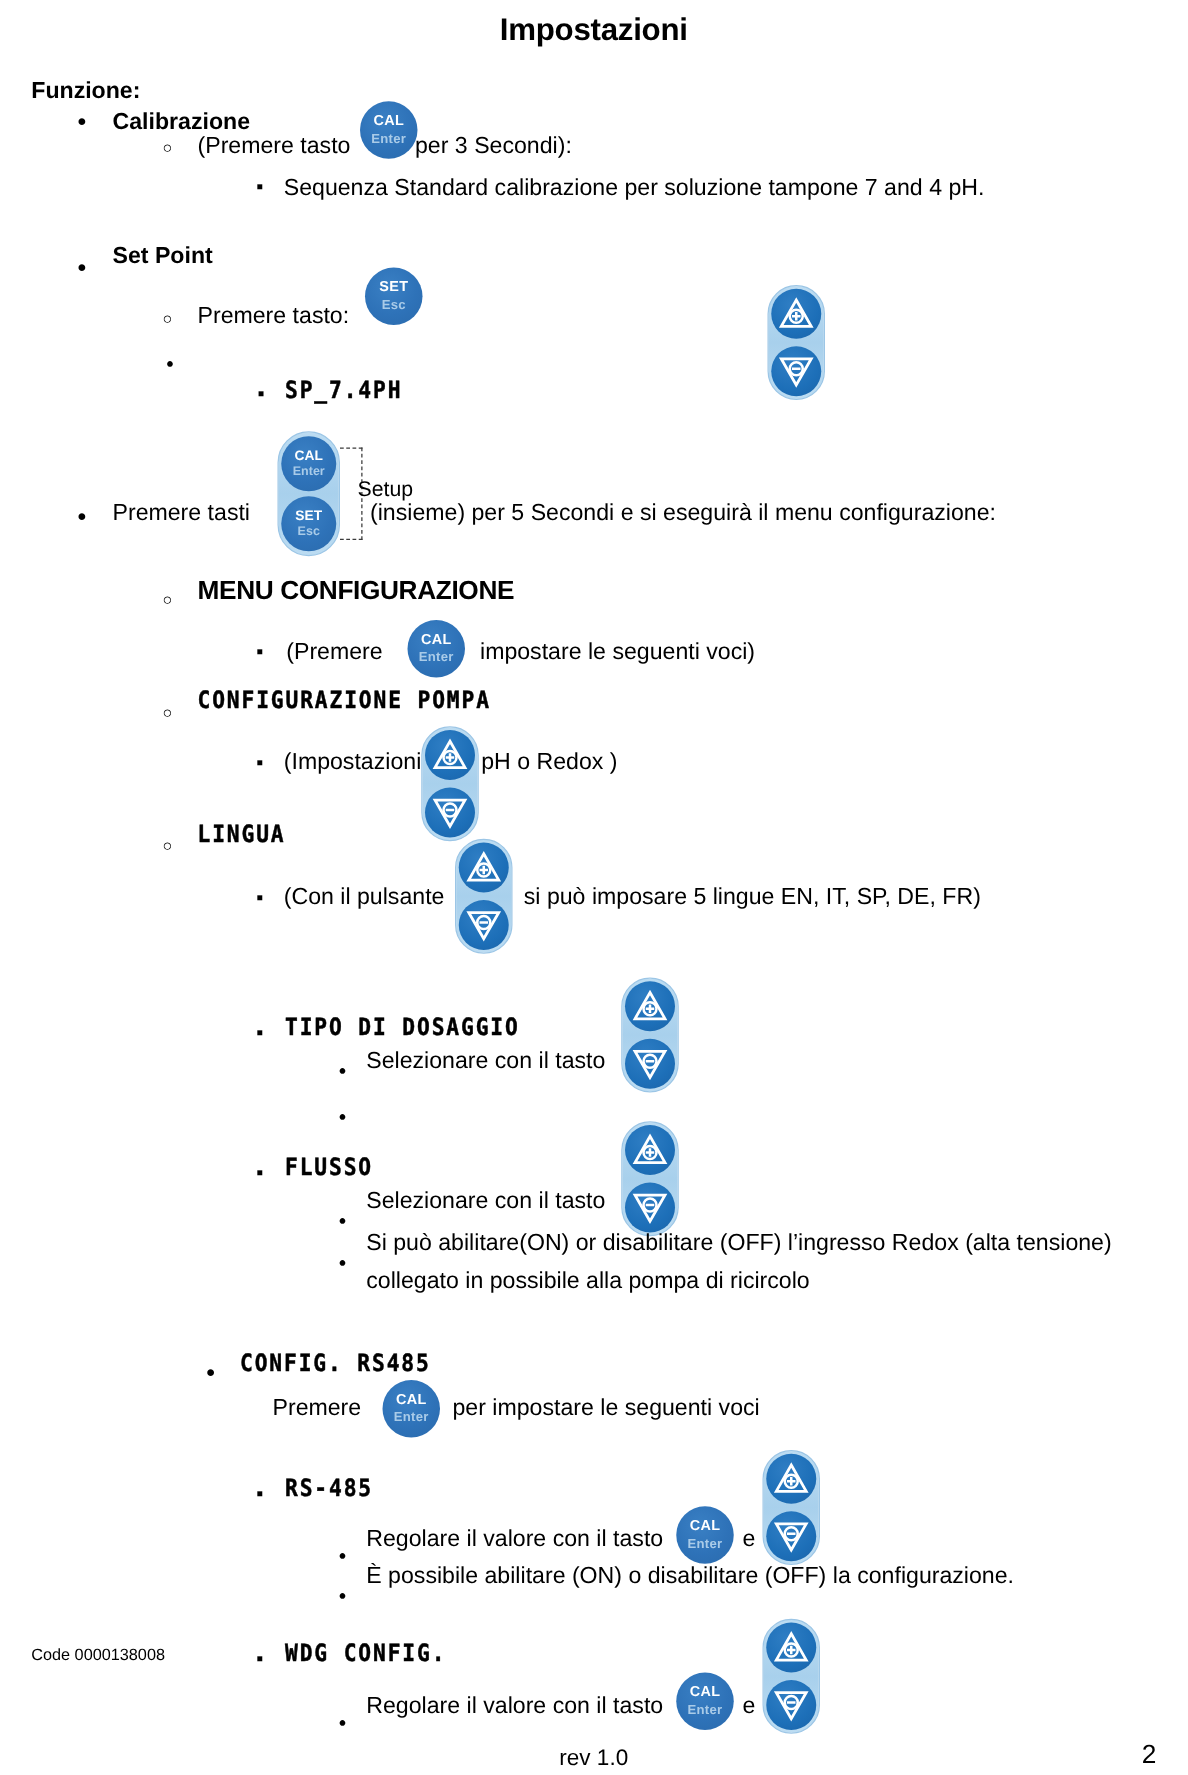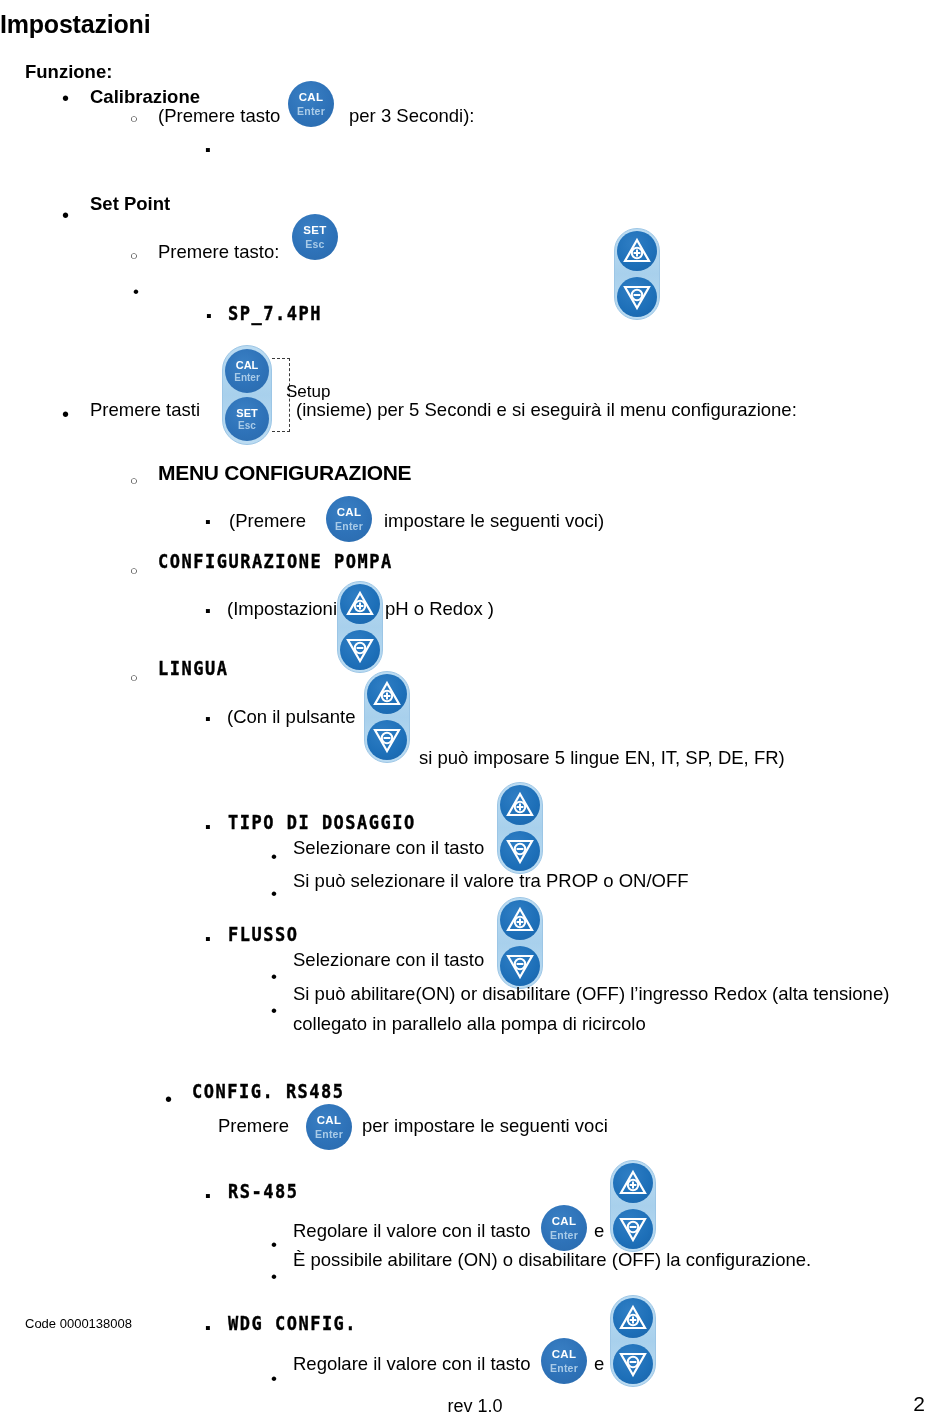--- a/index.html
+++ b/index.html
@@ -21,21 +21,21 @@
     width: 950px;
     height: 1420px;
   }
 
   
   .doc-title {
     position: absolute;
     top: 10px;
     left: 0;
     width: 950px;
-    text-align: left;
+    text-align: center;
     font-size: 25px;
     font-weight: bold;
     letter-spacing: -0.2px;
   }
 
   
   .txt {
     position: absolute;
     font-size: 18.5px;
     line-height: 24px;
@@ -190,23 +190,24 @@
   <div class="txt bold" style="left:90px; top:85px;">Calibrazione</div>
 
   <div class="bl bl-circ" style="left:130px; top:110px;"></div>
   <div class="txt" style="left:158px; top:104px;">(Premere tasto</div>
 
   <div class="keybtn" style="left:288px; top:81px;">
     <span class="l1">CAL</span>
     <span class="l2">Enter</span>
   </div>
 
-  <div class="txt" style="left:332px; top:104px;margin-left:17px;">per 3 Secondi):</div>
+  <div class="txt" style="left:332px; top:104px;">per 3 Secondi):</div>
 
   <div class="bl bl-sq" style="left:205px; top:142px;"></div>
+  <div class="txt" style="left:227px; top:138px;">Sequenza Standard calibrazione per soluzione tampone 7 and 4 pH.</div>
 
   <div class="bl bl-disc" style="left:62px; top:205px;"></div>
   <div class="txt bold" style="left:90px; top:192px;">Set Point</div>
 
   <div class="bl bl-circ" style="left:130px; top:247px;"></div>
   <div class="txt" style="left:158px; top:240px;">Premere tasto:</div>
 
   <div class="keybtn" style="left:292px; top:214px;">
     <span class="l1">SET</span>
     <span class="l2">Esc</span>
@@ -306,21 +307,21 @@
       <svg width="40" height="40" viewBox="0 0 40 40">
         <polygon points="20,31 8,10 32,10" fill="none" stroke="#ffffff" stroke-width="2.2"></polygon>
         <circle cx="20" cy="18" r="5.2" fill="none" stroke="#ffffff" stroke-width="2"></circle>
         <line x1="16.6" y1="18" x2="23.4" y2="18" stroke="#ffffff" stroke-width="2"></line>
       </svg>
     </div>
   </div>
 
   <div class="bl bl-sq" style="left:205px; top:711px;"></div>
   <div class="txt" style="left:227px; top:705px;">(Con il pulsante</div>
-  <div class="txt" style="left:419px; top:705px;margin-top:41px;">si può imposare 5 lingue EN, IT, SP, DE, FR)</div>
+  <div class="txt" style="left:419px; top:705px;">si può imposare 5 lingue EN, IT, SP, DE, FR)</div>
 
   <div class="bl bl-sq" style="left:205px; top:819px;"></div>
   <div class="lcd" style="left:228px; top:812px;">TIPO DI DOSAGGIO</div>
 
   <div class="updown" style="left:497px; top:782px;">
     <div class="circ">
       <svg width="40" height="40" viewBox="0 0 40 40">
         <polygon points="20,9 32,30 8,30" fill="none" stroke="#ffffff" stroke-width="2.2"></polygon>
         <circle cx="20" cy="22" r="5.2" fill="none" stroke="#ffffff" stroke-width="2"></circle>
         <line x1="20" y1="18.6" x2="20" y2="25.4" stroke="#ffffff" stroke-width="2"></line>
@@ -333,21 +334,20 @@
         <circle cx="20" cy="18" r="5.2" fill="none" stroke="#ffffff" stroke-width="2"></circle>
         <line x1="16.6" y1="18" x2="23.4" y2="18" stroke="#ffffff" stroke-width="2"></line>
       </svg>
     </div>
   </div>
 
   <div class="bl bl-disc-sm" style="left:271px; top:848px;"></div>
   <div class="txt" style="left:293px; top:836px;">Selezionare con il tasto</div>
 
   <div class="bl bl-disc-sm" style="left:271px; top:885px;"></div>
-  <div class="txt" style="left:293px; top:869px;">Si può selezionare il valore tra PROP o ON/OFF</div>
 
   <div class="bl bl-sq" style="left:205px; top:931px;"></div>
   <div class="lcd" style="left:228px; top:924px;">FLUSSO</div>
 
   <div class="updown" style="left:497px; top:897px;">
     <div class="circ">
       <svg width="40" height="40" viewBox="0 0 40 40">
         <polygon points="20,9 32,30 8,30" fill="none" stroke="#ffffff" stroke-width="2.2"></polygon>
         <circle cx="20" cy="22" r="5.2" fill="none" stroke="#ffffff" stroke-width="2"></circle>
         <line x1="20" y1="18.6" x2="20" y2="25.4" stroke="#ffffff" stroke-width="2"></line>
@@ -361,21 +361,21 @@
         <line x1="16.6" y1="18" x2="23.4" y2="18" stroke="#ffffff" stroke-width="2"></line>
       </svg>
     </div>
   </div>
 
   <div class="bl bl-disc-sm" style="left:271px; top:968px;"></div>
   <div class="txt" style="left:293px; top:948px;">Selezionare con il tasto</div>
 
   <div class="bl bl-disc-sm" style="left:271px; top:1002px;"></div>
   <div class="txt" style="left:293px; top:982px;">Si può abilitare(ON) or disabilitare (OFF) l’ingresso Redox (alta tensione)</div>
-  <div class="txt" style="left:293px; top:1012px;">collegato in parallelo alla pompa di ricircolo</div>
+  <div class="txt" style="left:293px; top:1012px;">collegato in possibile alla pompa di ricircolo</div>
 
   <div class="bl bl-disc" style="left:165px; top:1089px;"></div>
   <div class="lcd" style="left:192px; top:1081px;">CONFIG. RS485</div>
 
   <div class="txt" style="left:218px; top:1114px;">Premere</div>
 
   <div class="keybtn" style="left:306px; top:1104px;">
     <span class="l1">CAL</span>
     <span class="l2">Enter</span>
   </div>

